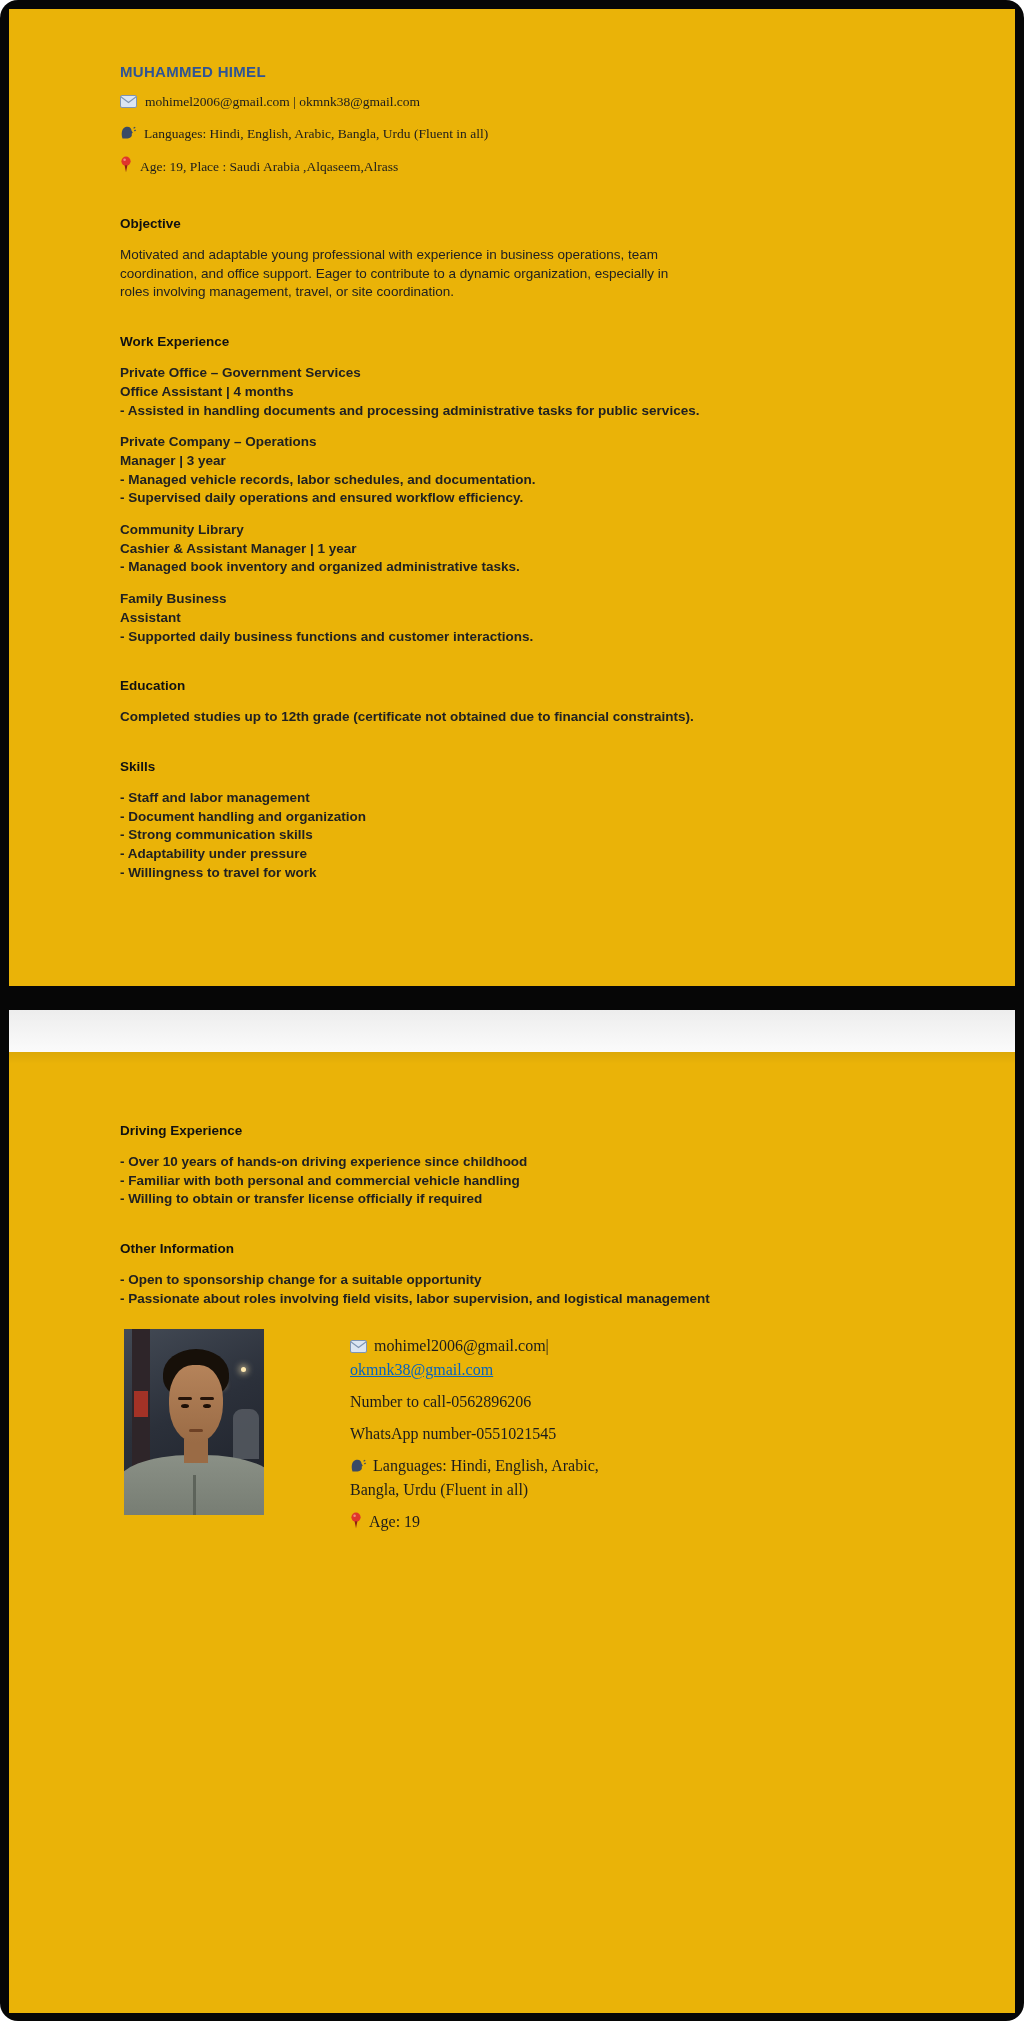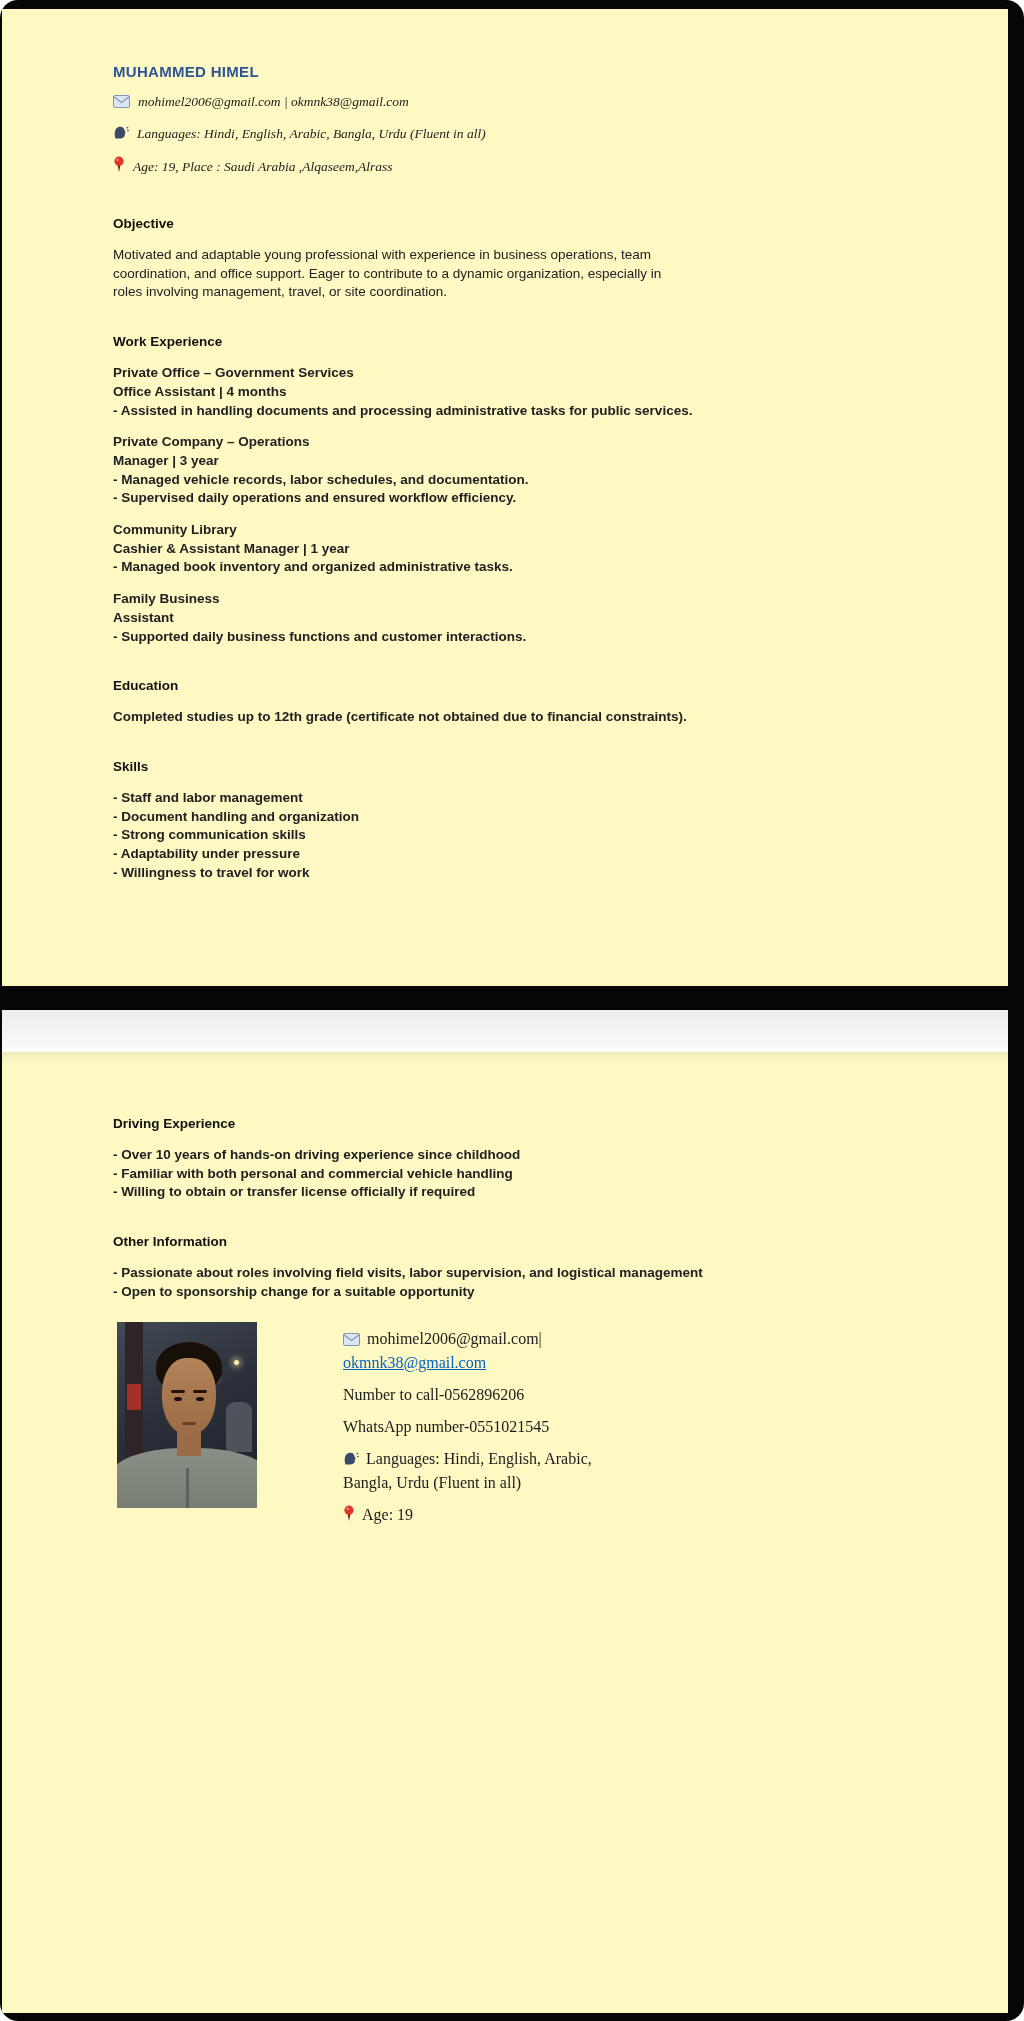--- a/index.html
+++ b/index.html
@@ -4,42 +4,42 @@
 <style>
   * { box-sizing: border-box; }
   html,body { margin:0; padding:0; background:#ffffff; }
   body { font-family:"Liberation Sans","DejaVu Sans",sans-serif; }
 
   .viewer {
     position:relative; width:1024px; height:2021px;
     background:#060606; border-radius:18px; overflow:hidden;
   }
   .page {
-    position:absolute; left:2px; width:1006px; background:#fef9c3;
+    position:absolute; left:9px; width:1006px; background:#eab308;
   }
   .page1 { top:9px; height:977px; }
   .page2 { top:1010px; height:1003px; }
   .page2::before {
     content:""; position:absolute; top:0; left:0; right:0; height:42px;
     background:linear-gradient(#ededed,#fbfbfb);
   }
   .page2::after {
     content:""; position:absolute; top:42px; left:0; right:0; height:12px;
     background:linear-gradient(rgba(0,0,0,0.06),rgba(0,0,0,0));
   }
   .page-content { position:relative; z-index:1; padding:0 100px 0 111px; color:#212121; }
   .page1 .page-content { padding-top:53px; }
   .page2 .page-content { padding-top:96px; }
 
   .resume-name {
     margin:0 0 10px 0; font-size:15px; line-height:20px; font-weight:bold;
     color:#2F5496; letter-spacing:0.3px;
   }
 
-  .contact-block { margin:0 0 35px 0;font-style:italic; }
+  .contact-block { margin:0 0 35px 0; }
   .contact-line {
     margin:0 0 10px 0; font-family:"Liberation Serif","DejaVu Serif",serif;
     font-size:13.5px; line-height:20px; color:#1c1c1c;
   }
   .contact-line .ic { display:inline-block; vertical-align:-2px; margin-right:8px; }
 
   h2.section {
     margin:30px 0 13px 0; font-size:13.5px; line-height:19px; font-weight:bold; color:#111111;
   }
   p.line { margin:0; font-size:13.5px; line-height:18.7px; color:#212121; }
@@ -157,31 +157,31 @@
         <p class="line">- Adaptability under pressure</p>
         <p class="line">- Willingness to travel for work</p>
       </div>
 
     </div>
   </div>
 
   <div class="page page2">
     <div class="page-content">
 
-      <h2 class="section" style="margin-top:8px;">Driving Experience</h2>
+      <h2 class="section" style="margin-top:15px;">Driving Experience</h2>
       <div class="block wide">
         <p class="line">- Over 10 years of hands-on driving experience since childhood</p>
         <p class="line">- Familiar with both personal and commercial vehicle handling</p>
         <p class="line">- Willing to obtain or transfer license officially if required</p>
       </div>
 
       <h2 class="section">Other Information</h2>
       <div class="block wide">
+        <p class="line">- Open to sponsorship change for a suitable opportunity</p>
         <p class="line">- Passionate about roles involving field visits, labor supervision, and logistical management</p>
-        <p class="line">- Open to sponsorship change for a suitable opportunity</p>
       </div>
 
       <div class="photo-row">
 
         <div class="photo">
           <div class="ph-pillar"></div>
           <div class="ph-sign"></div>
           <div class="ph-light1"></div>
           <div class="ph-light2"></div>
           <div class="ph-bgperson"></div>

